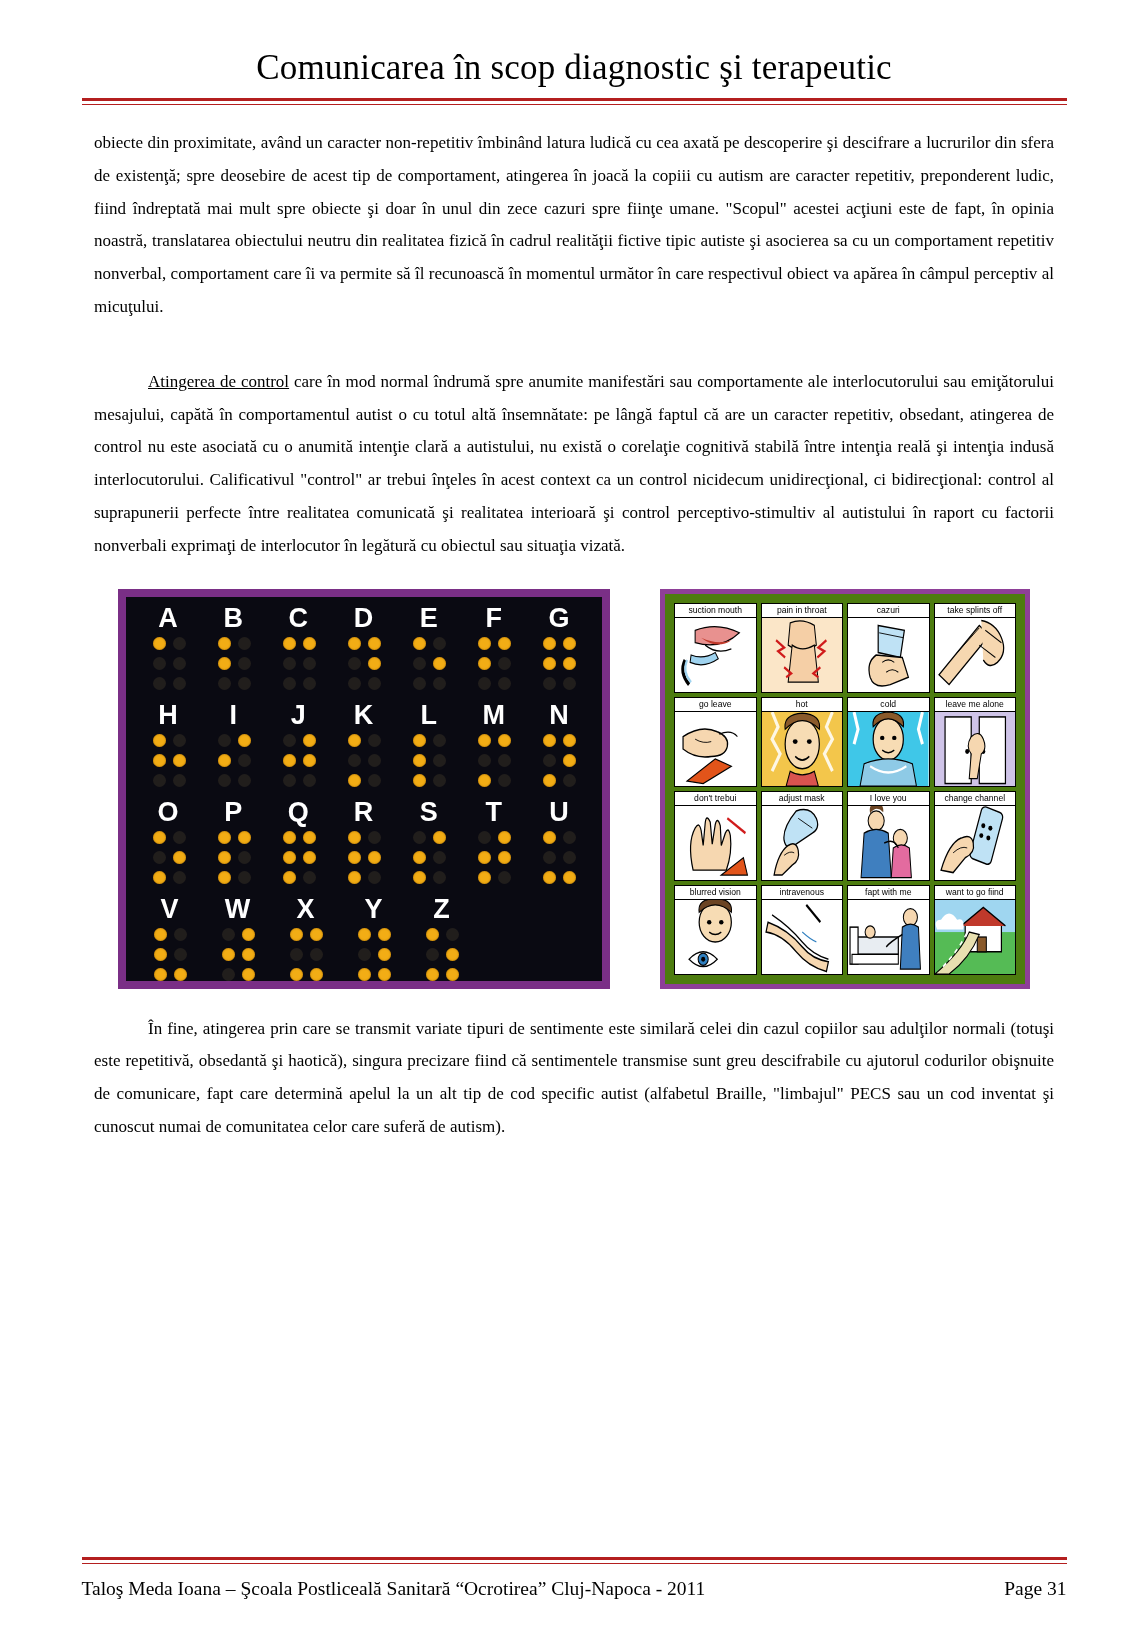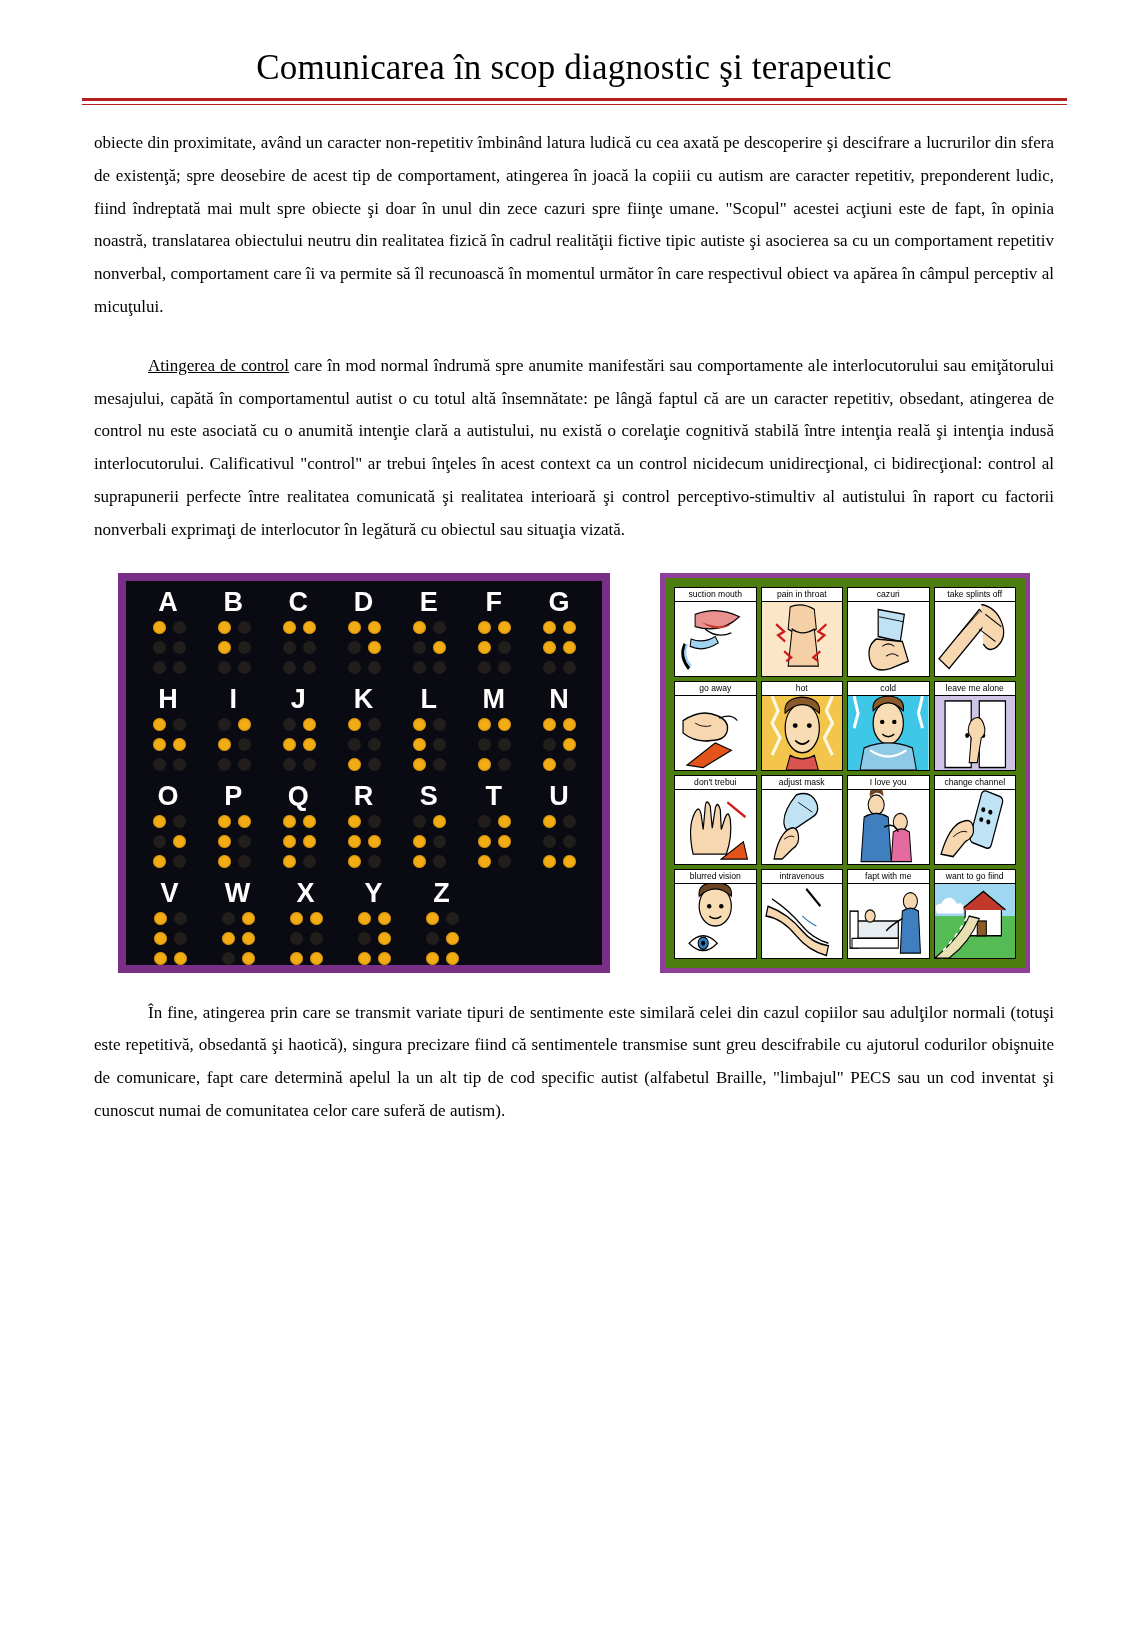--- a/index.html
+++ b/index.html
@@ -48,21 +48,21 @@
     line-height: 1.93;
     text-align: justify;
     margin: 0 0 0 0;
     text-indent: 0;
     hyphens: none;
   }
   p.para.indent {
     text-indent: 54px;
   }
   p.gap {
-    margin-top: 26px;
+    margin-top: 42px;
   }
   .ul-term {
     text-decoration: underline;
   }
   .figures {
     display: flex;
     justify-content: space-between;
     align-items: flex-start;
     margin: 26px 0 0 0;
     padding: 0 24px 0 24px;
@@ -561,21 +561,21 @@
                 <path d="M4 46 l40 -40 l10 8 l-40 40 z" fill="#f6d7b0" stroke="#000" stroke-width="1.2"></path>
                 <path d="M46 2 q14 2 20 14 q6 12 -4 20 q-8 6 -14 -2" fill="#f6d7b0" stroke="#000" stroke-width="1.2"></path>
                 <path d="M50 10 l16 10" stroke="#000" stroke-width="0.9" fill="none"></path>
                 <path d="M44 22 l16 10" stroke="#000" stroke-width="0.9" fill="none"></path>
                 <path d="M20 30 l24 -22" stroke="#000" stroke-width="0.8" fill="none"></path>
               </svg>
             </div>
           </div>
 
           <div class="pecs-cell">
-            <div class="pecs-label">go away</div>
+            <div class="pecs-label">go leave</div>
             <div class="pecs-art">
               <svg viewBox="0 0 80 60" preserveAspectRatio="none">
                 <rect width="80" height="60" fill="#ffffff"></rect>
                 <path d="M8 20 q18 -10 34 -4 q12 4 10 12 q-2 8 -16 8 q-16 2 -28 -6 z" fill="#f6d7b0" stroke="#000" stroke-width="1.2"></path>
                 <path d="M44 18 q12 -4 18 2" stroke="#000" fill="none" stroke-width="1"></path>
                 <path d="M20 22 q8 4 16 2" stroke="#000" fill="none" stroke-width="0.8"></path>
                 <path d="M12 56 l28 -18 l16 6 l-28 14 z" fill="#e2541a" stroke="#000" stroke-width="1"></path>
               </svg>
             </div>
           </div>
@@ -749,14 +749,21 @@
 
         </div>
       </div>
 
     </div>
 
     <p class="para indent" style="margin-top:24px;">În fine, atingerea prin care se transmit variate tipuri de sentimente este similară celei din cazul copiilor sau adulţilor normali (totuşi este repetitivă, obsedantă şi haotică), singura precizare fiind că sentimentele transmise sunt greu descifrabile cu ajutorul codurilor obişnuite de comunicare, fapt care determină apelul la un alt tip de cod specific autist (alfabetul Braille, "limbajul" PECS sau un cod inventat şi cunoscut numai de comunitatea celor care suferă de autism).</p>
 
   </div>
 
+  <div class="footer">
+    <div class="rule-bottom"></div>
+    <div class="footer-row">
+      <span>Taloş Meda Ioana – Şcoala Postliceală Sanitară “Ocrotirea” Cluj-Napoca - 2011</span>
+      <span>Page 31</span>
+    </div>
+  </div>
 
 </div>
 
 </body></html>

